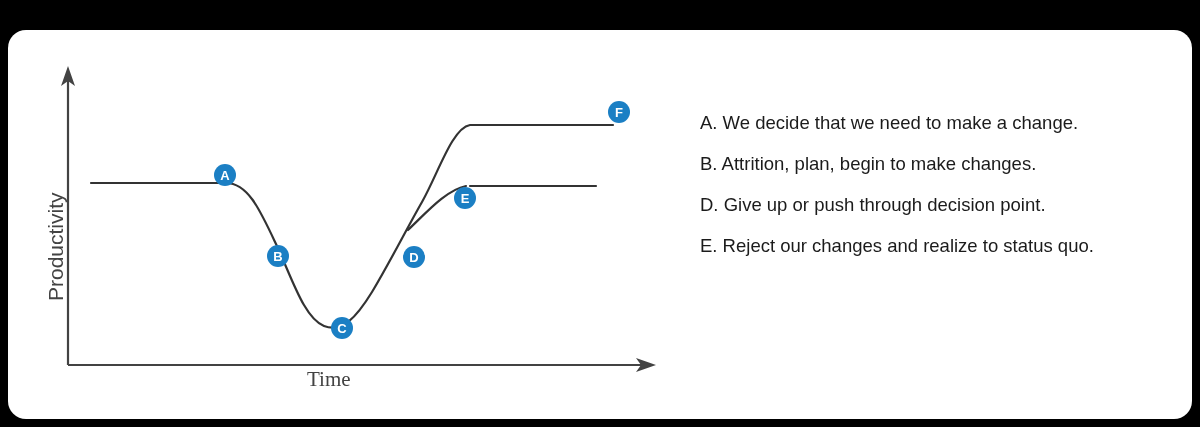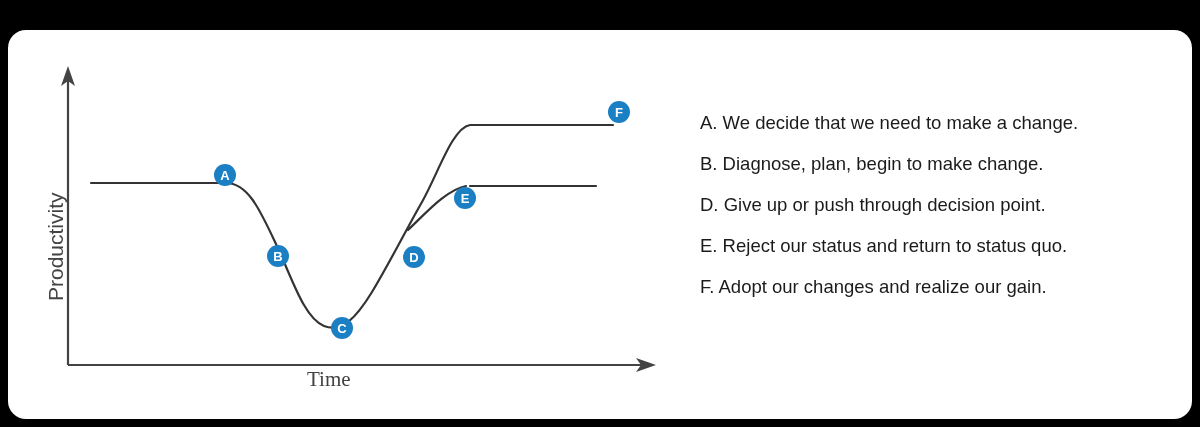--- a/index.html
+++ b/index.html
@@ -137,20 +137,19 @@
           <text class="marker-letter" x="611" y="87" text-anchor="middle">F</text>
         </g>
       </svg>
 
       <div class="axis-title" id="y-axis-title">Productivity</div>
       <div class="axis-title" id="x-axis-title">Time</div>
     </div>
 
     <div id="legend">
       <div class="legend-item">A. We decide that we need to make a change.</div>
-      <div class="legend-item">B. Diagnose, plan, begin to make change.</div>
+      <div class="legend-item">B. Attrition, plan, begin to make changes.</div>
       <div class="legend-item">D. Give up or push through decision point.</div>
-      <div class="legend-item">E. Reject our status and return to status quo.</div>
-      <div class="legend-item">F. Adopt our changes and realize our gain.</div>
+      <div class="legend-item">E. Reject our changes and realize to status quo.</div>
     </div>
 
   </div>
 </div>
 
 </body></html>

